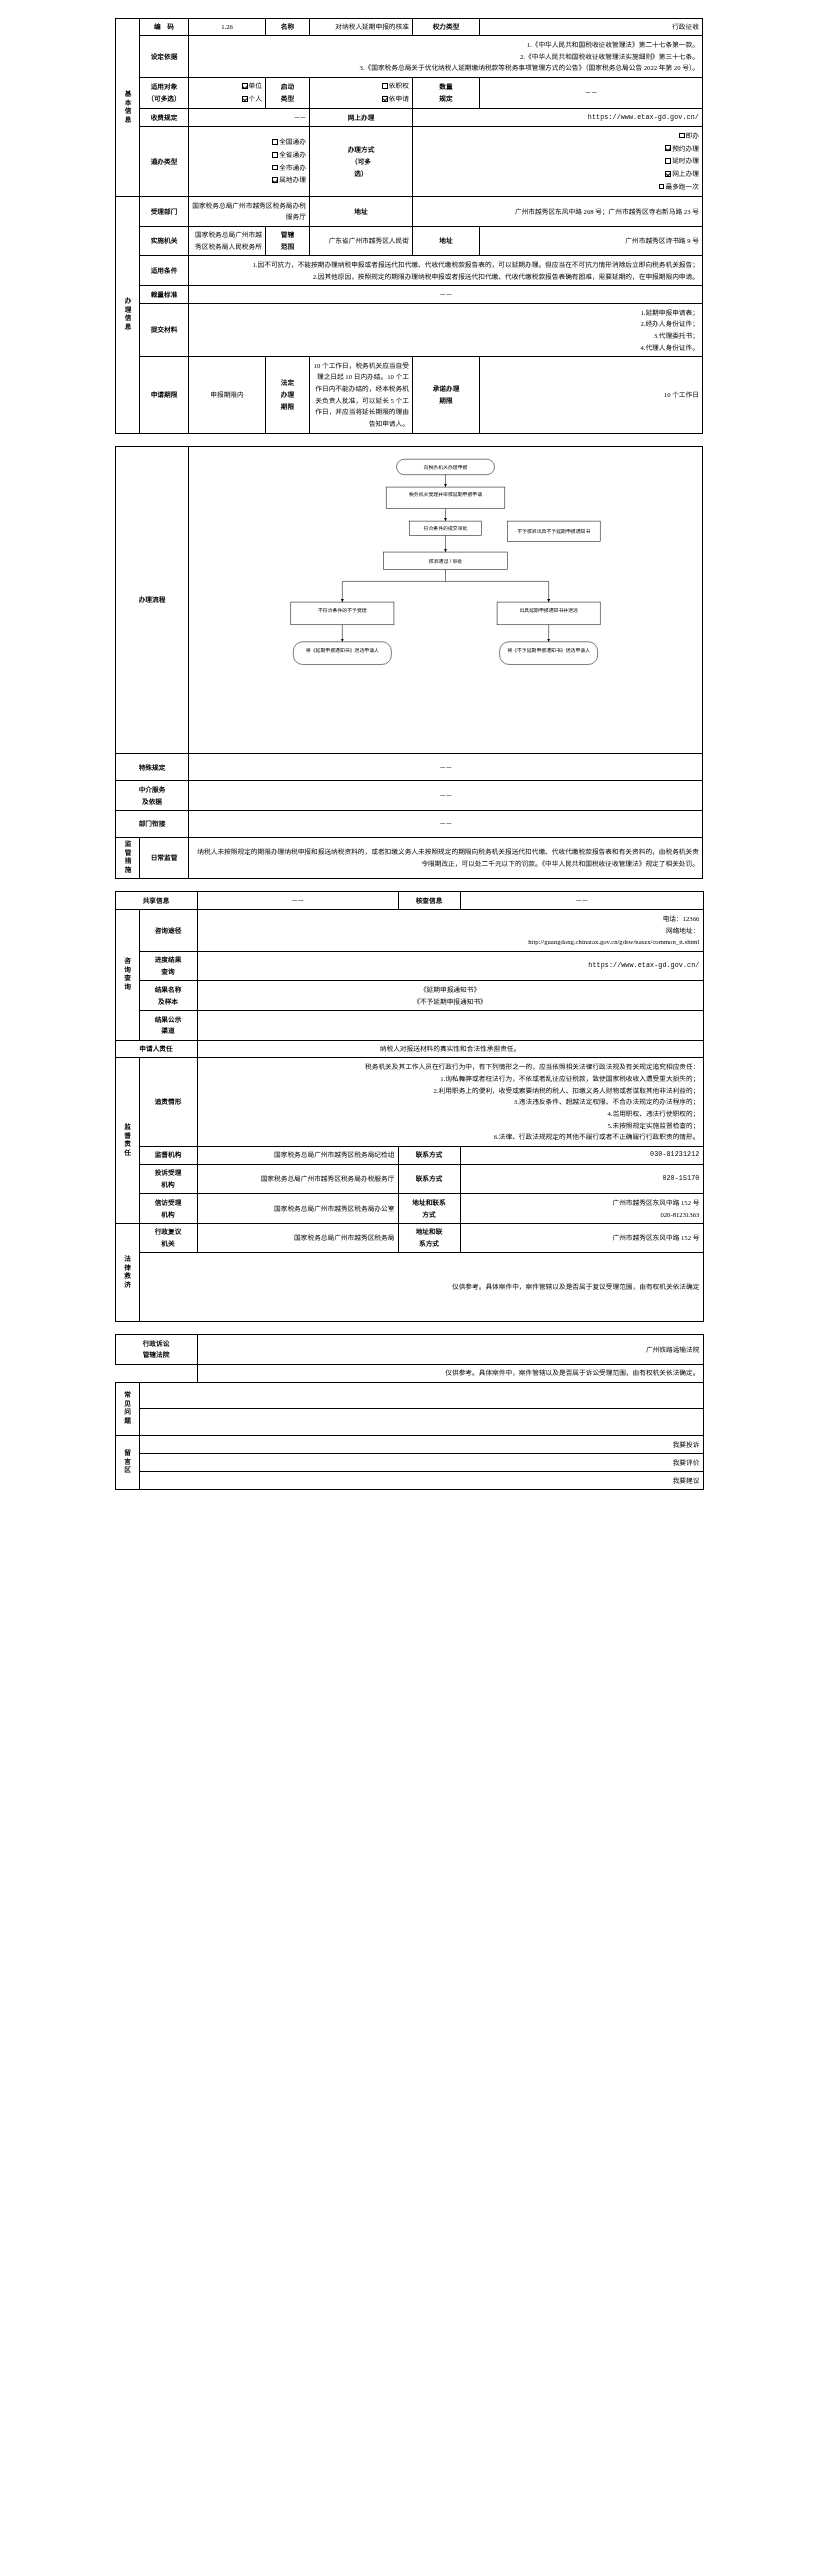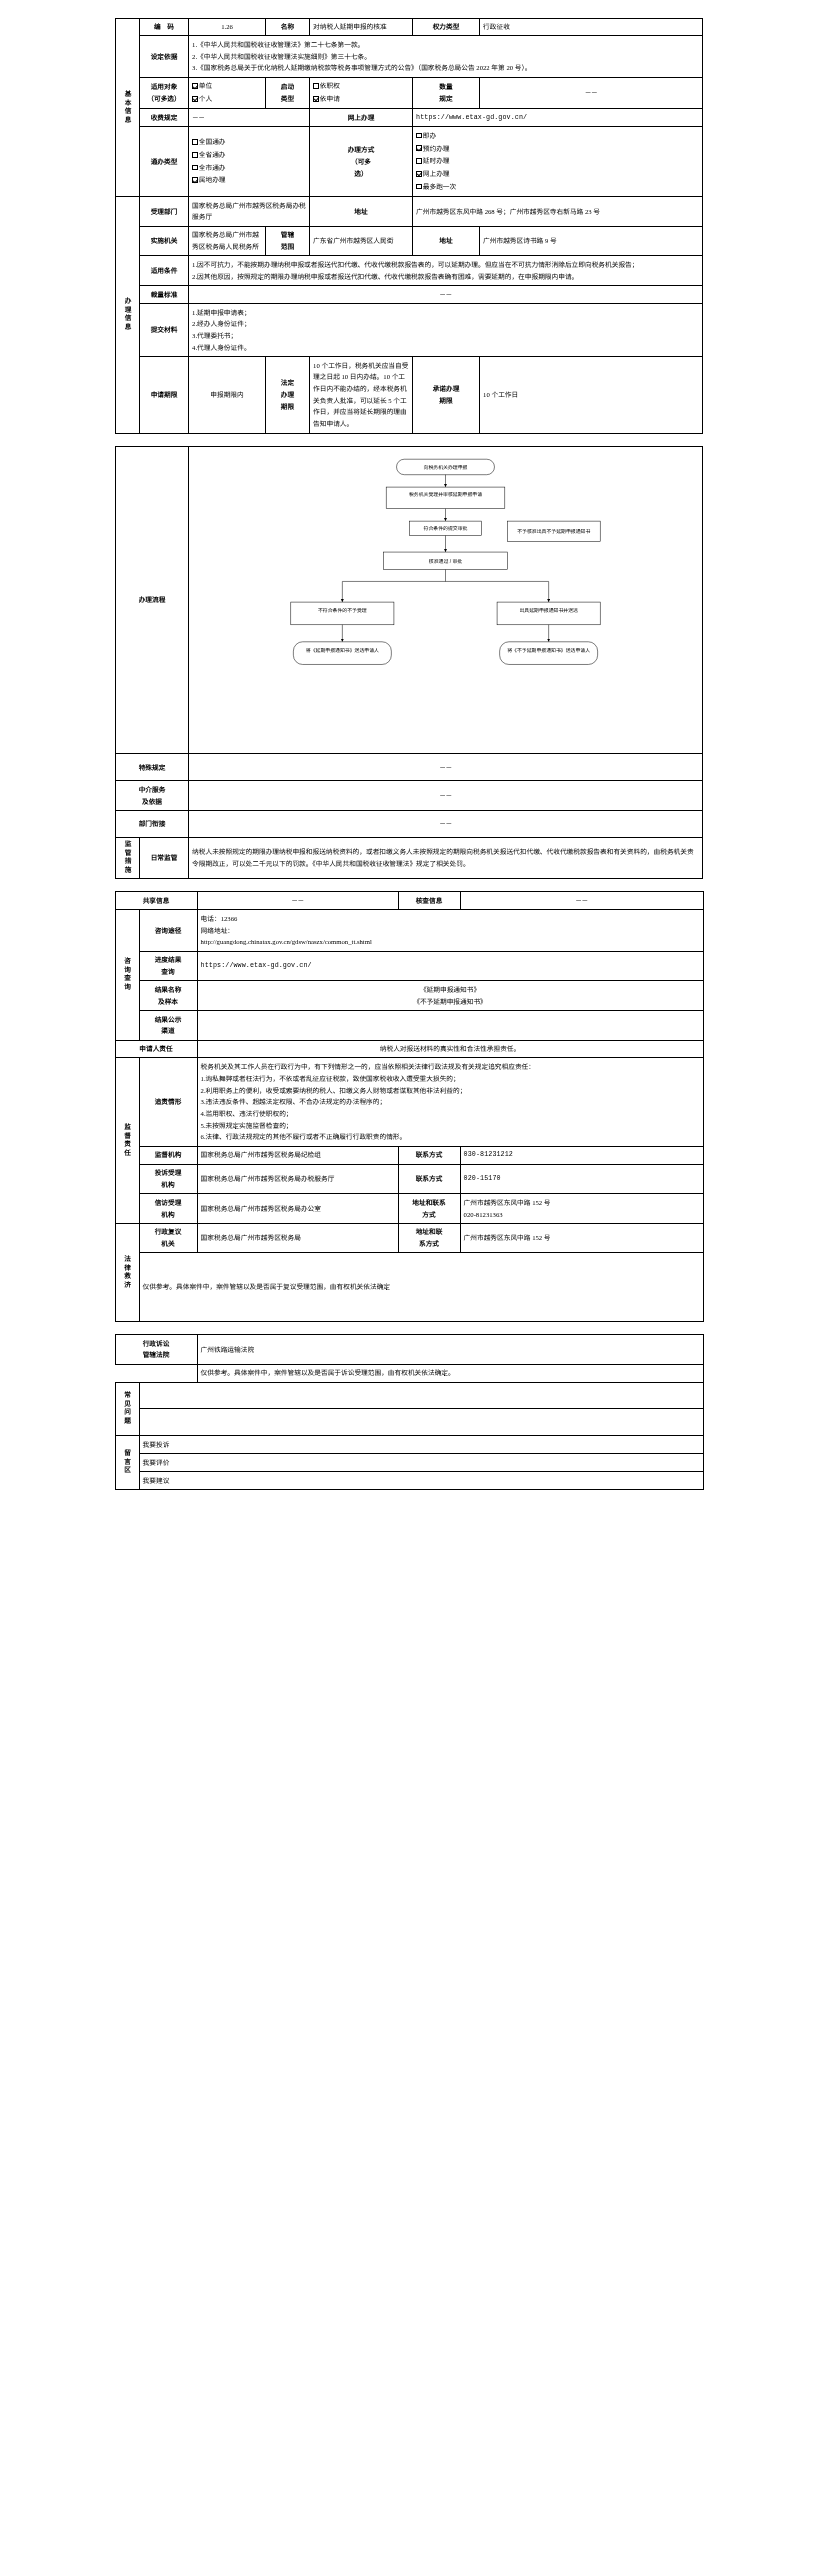--- a/index.html
+++ b/index.html
@@ -58,21 +58,21 @@
     line-height: 1.65;
   }
   td.rowlabel-wide {
     width: 58px;
     text-align: center;
     font-weight: bold;
     font-size: 7px;
     line-height: 1.65;
   }
   td.ctr { text-align: center; }
-  td.lft { text-align: left; }
+  td.lft { text-align: right; }
   td.mono {
     font-family: "Liberation Mono", "DejaVu Sans Mono", monospace;
     font-size: 6.4px;
     letter-spacing: 0.1px;
   }
   .dash { letter-spacing: -0.5px; }
   .list-line { display: block; }
   .cb {
     display: block;
     white-space: nowrap;

